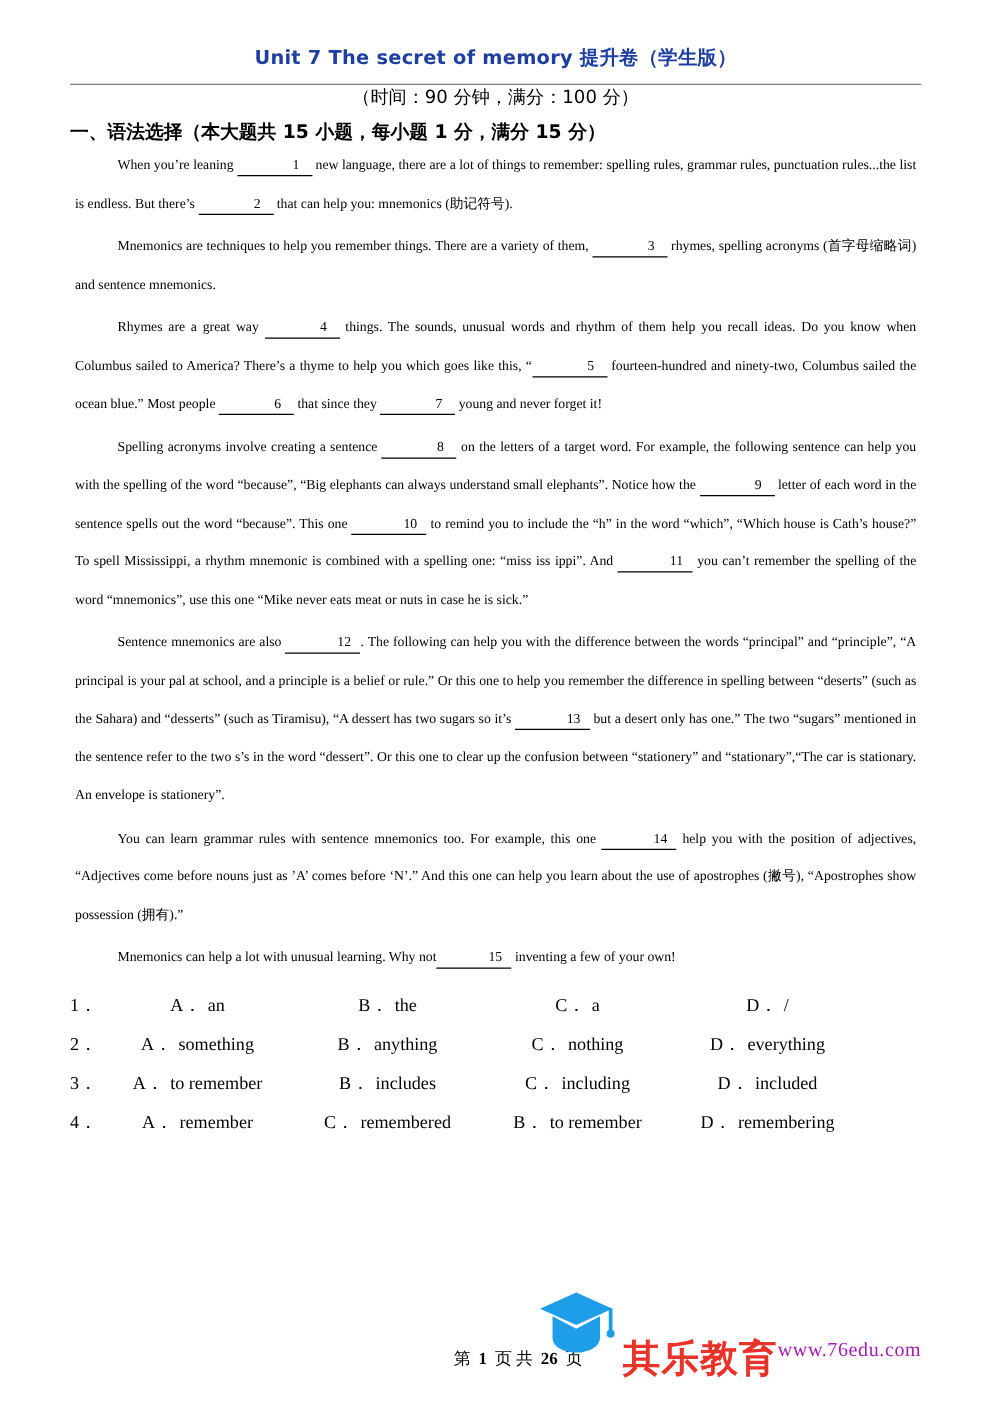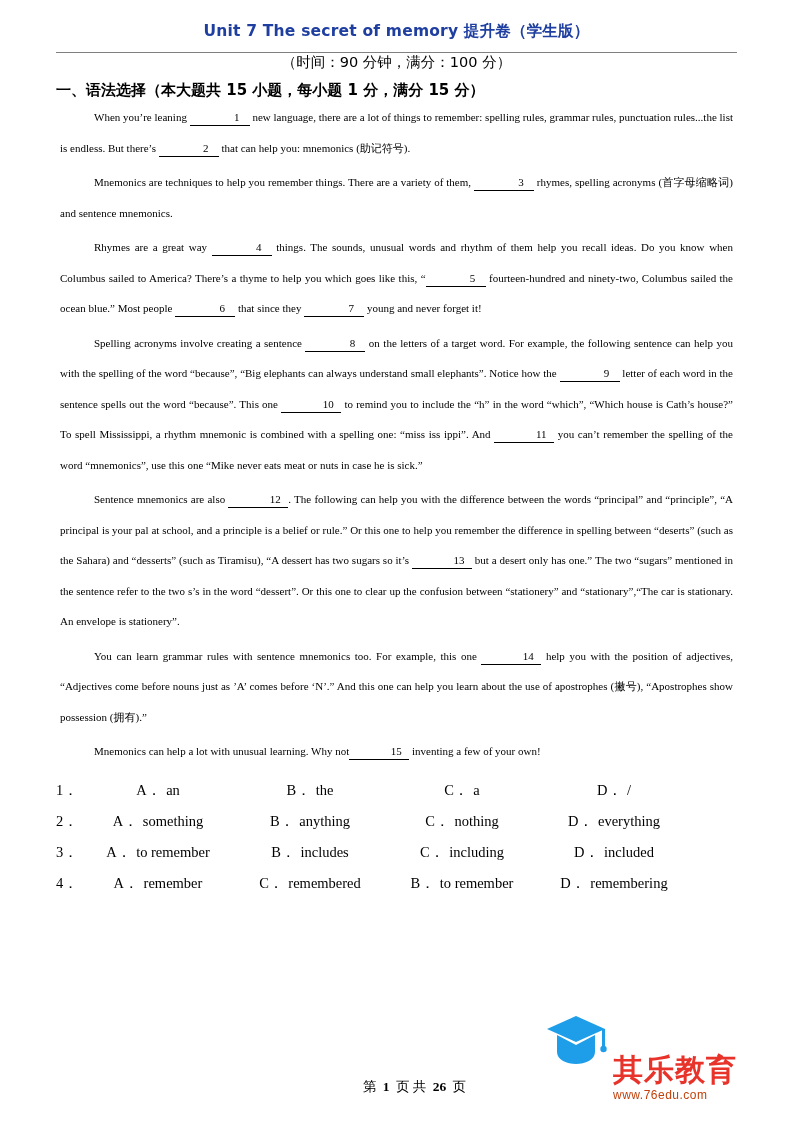--- a/index.html
+++ b/index.html
@@ -13,21 +13,21 @@
     font-family: "Liberation Serif", serif;
     color: #000000;
     position: relative;
     overflow: hidden;
   }
   .page {
     position: relative;
     width: 793px;
     height: 1122px;
     box-sizing: border-box;
-    padding: 1px 56px;
+    padding: 16px 56px;
   }
   .doc-title {
     text-align: center;
     color: #1f3fa0;
     font-weight: bold;
     font-size: 15.5px;
     font-family: "Liberation Serif", serif;
     padding-top: 20px;
     letter-spacing: 0.2px;
   }
@@ -107,37 +107,36 @@
     align-items: flex-start;
   }
   .logo-mark {
     width: 62px;
     height: 52px;
     position: relative;
     margin-right: 6px;
   }
   .logo-text {
     display: flex;
-    flex-direction: column;
     justify-content: center;
     margin-top: 40px;
   }
   .logo-cn {
     color: #e8332a;
     font-weight: bold;
     font-size: 30px;
     line-height: 32px;
     font-family: "Liberation Sans", sans-serif;
     letter-spacing: 1px;
   }
   .logo-url {
-    color: #c2410c;
-    font-size: 12px;
+    color: #a21caf;
+    font-size: 16px;
     line-height: 18px;
-    font-family: Liberation Sans, sans-serif;
+    font-family: Liberation Serif, serif;
     letter-spacing: 0.5px;
   }
   .cjk { font-family: "DejaVu Sans", sans-serif; }
 </style>
 </head>
 <body>
 
 <div class="page">
 
   <div class="doc-title cjk">Unit 7 The secret of memory  提升卷（学生版）</div>

